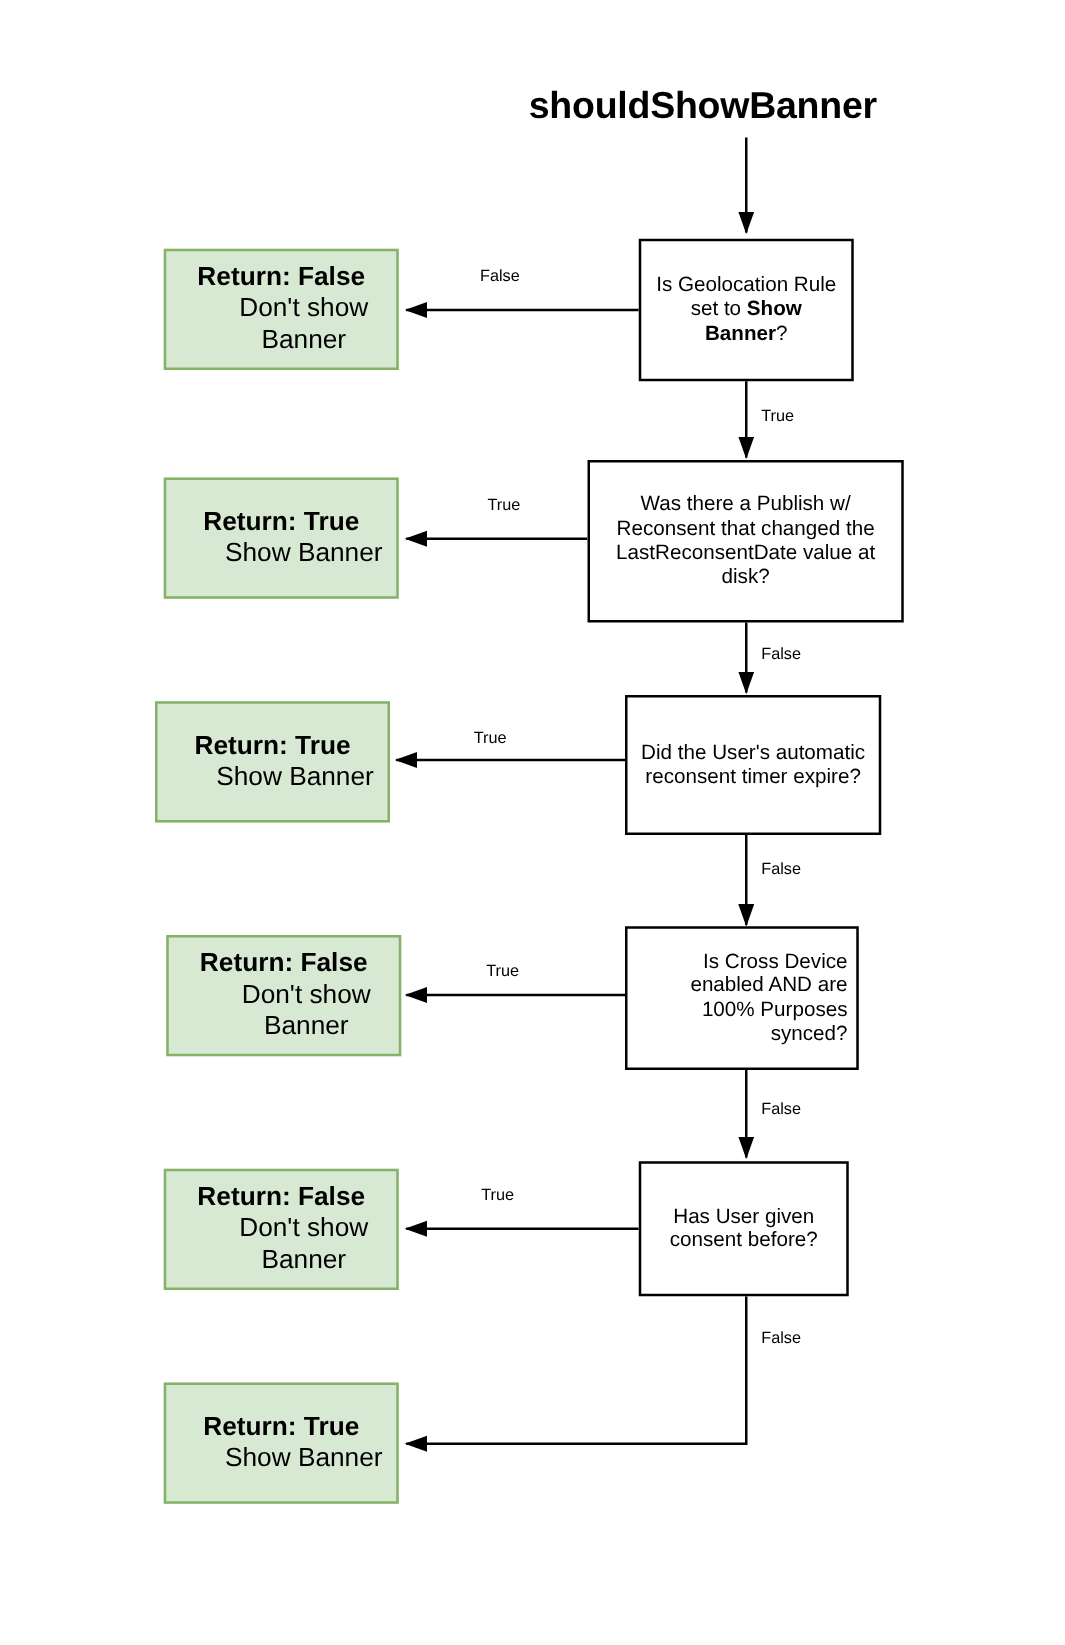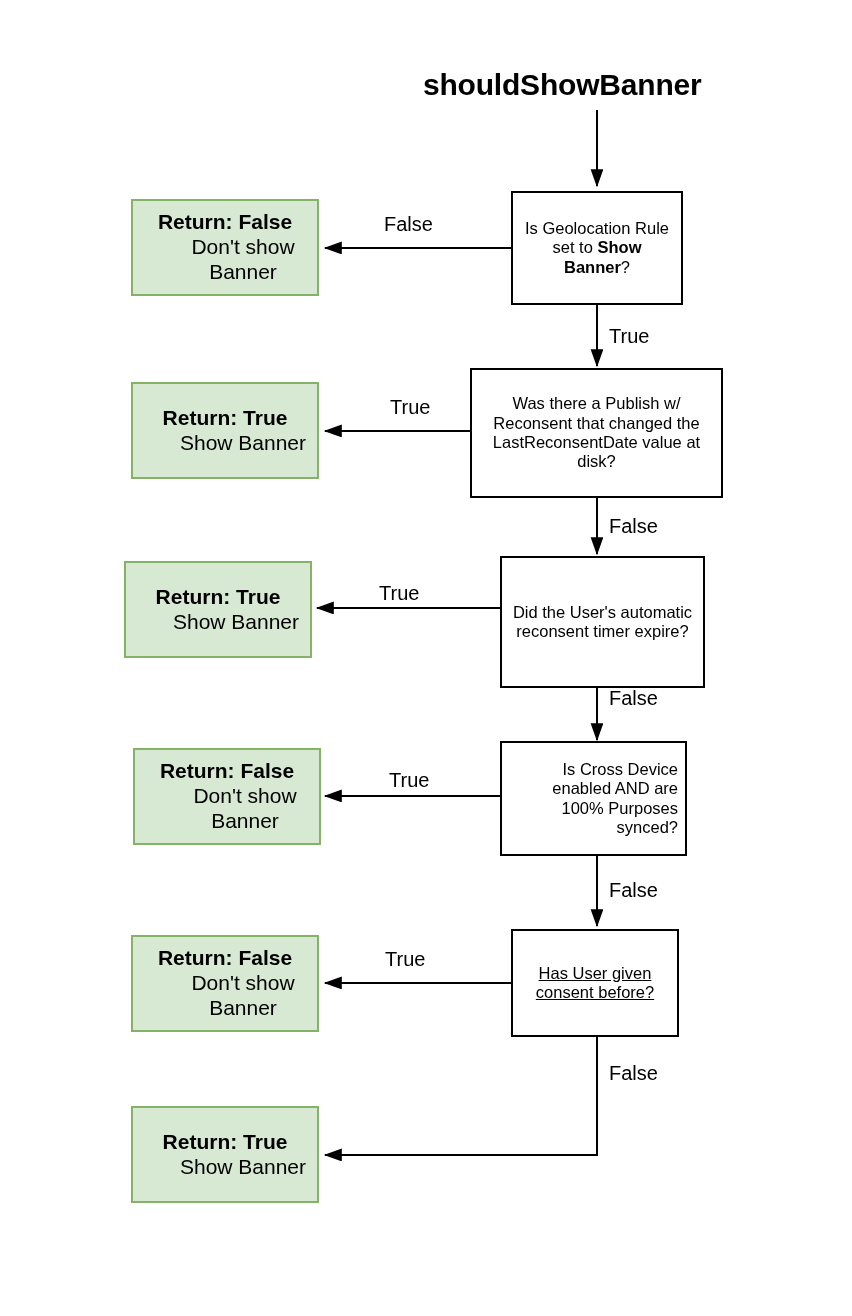--- a/index.html
+++ b/index.html
@@ -67,21 +67,21 @@
     font-weight: bold;
     display: block;
   }
   .result .line2 {
     display: block;
     padding-left: 36px;
   }
 
   .edge-label {
     position: absolute;
-    font-size: 20px;
+    font-size: 13px;
     white-space: nowrap;
     background: transparent;
   }
 </style>
 </head>
 <body>
 
 <div id="canvas">
 
   <svg id="edges" viewBox="0 0 852 1316" xmlns="http://www.w3.org/2000/svg">
@@ -117,29 +117,29 @@
   <div class="title" style="left:423px; top:68px; width:350px;">shouldShowBanner</div>
 
   <div class="node decision" style="left:511px; top:191px; width:172px; height:114px;">
     <span class="txt"><span>Is Geolocation Rule set to </span><b>Show Banner</b><span>?</span></span>
   </div>
 
   <div class="node decision" style="left:470px; top:368px; width:253px; height:130px;">
     <span class="txt">Was there a Publish w/ Reconsent that changed the LastReconsentDate value at disk?</span>
   </div>
 
-  <div class="node decision" style="left:500px; top:556px; width:205px; height:132px;">
+  <div class="node decision" style="left:500px; top:556px; width:205px; height:112px;">
     <span class="txt">Did the User's automatic reconsent timer expire?</span>
   </div>
 
   <div class="node decision" style="left:500px; top:741px; width:187px; height:115px;text-align:right;">
     <span class="txt">Is Cross Device enabled AND are 100% Purposes synced?</span>
   </div>
 
-  <div class="node decision" style="left:511px; top:929px; width:168px; height:108px;text-decoration:underline;">
+  <div class="node decision" style="left:511px; top:929px; width:168px; height:108px;">
     <span class="txt">Has User given consent before?</span>
   </div>
 
   <div class="node result" style="left:131px; top:199px; width:188px; height:97px;">
     <span>
       <span class="line1">Return: False</span>
       <span class="line2">Don't show Banner</span>
     </span>
   </div>
 

